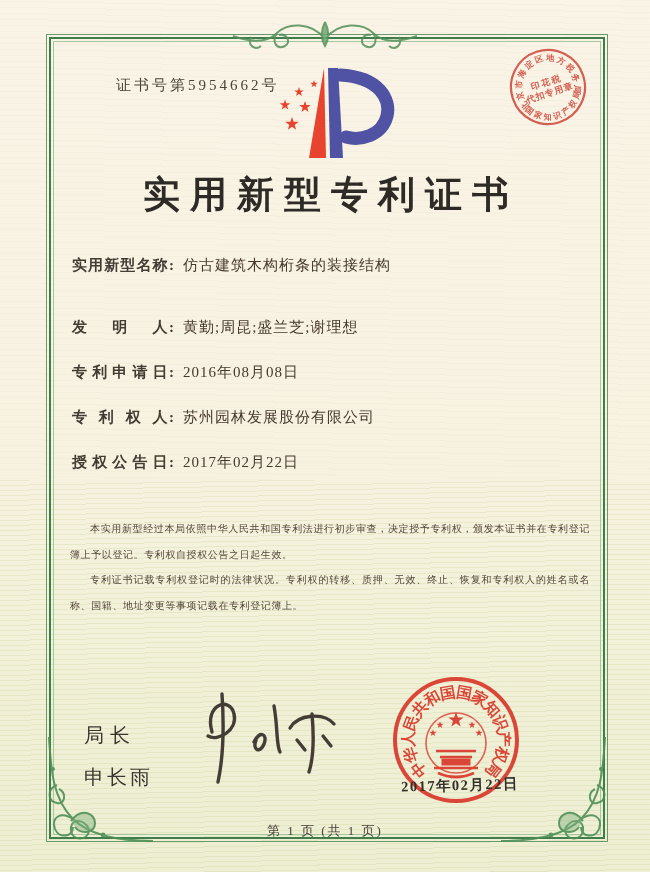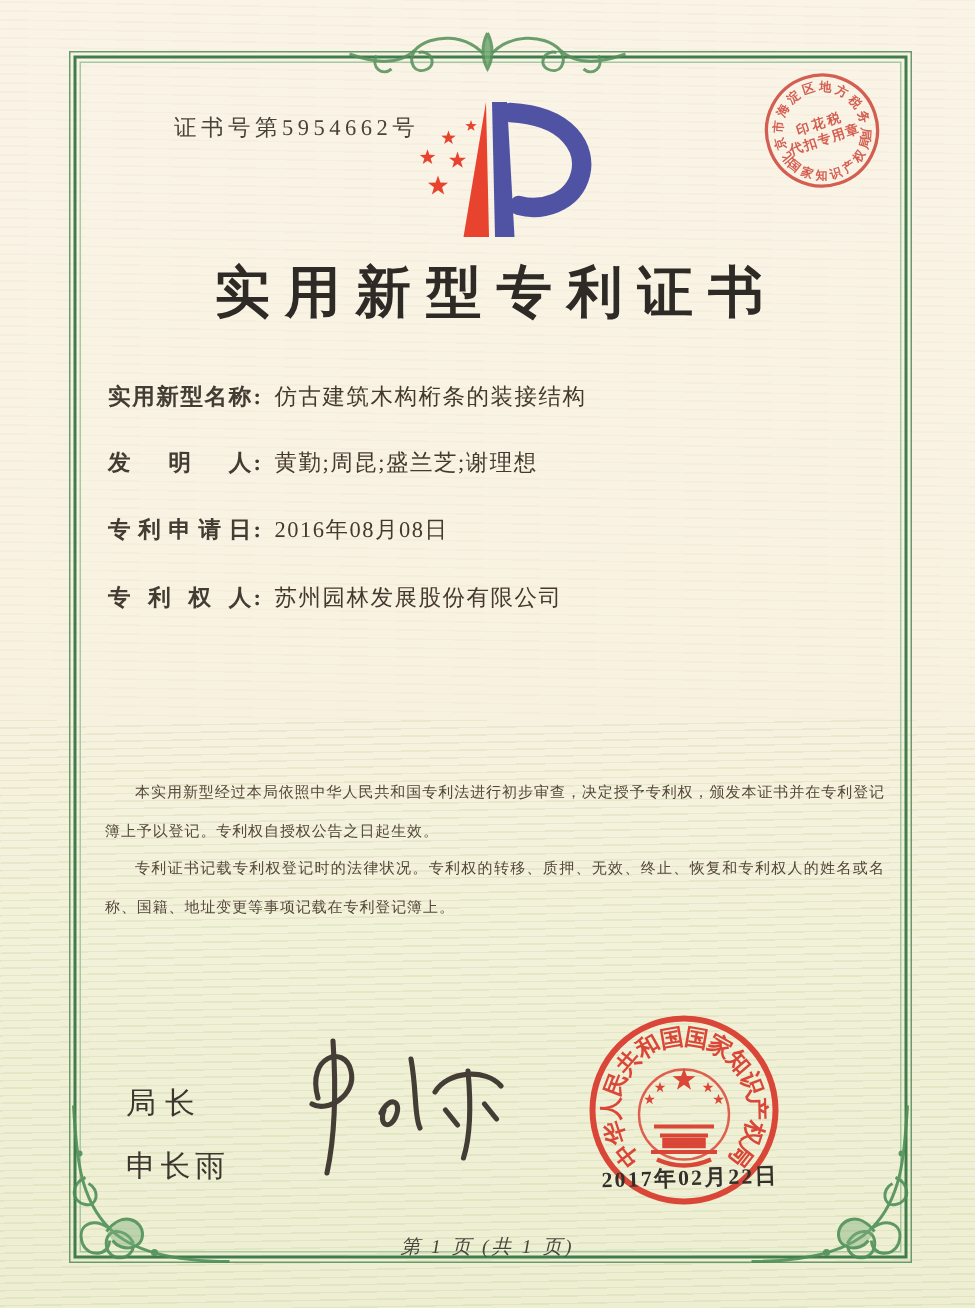--- a/index.html
+++ b/index.html
@@ -16,37 +16,37 @@
   .frame{position:absolute;left:46px;top:34px;right:42px;bottom:30px;border:1px solid #6a9a6c;}
   .frame-mid{position:absolute;inset:2px;border:2px solid #3f7d4c;}
   .frame-in{position:absolute;inset:2px;border:1px solid #a6c8a1;}
   .cert-no{position:absolute;left:72px;top:76px;font-size:15px;letter-spacing:3px;color:#494338;margin-left:44px;}
   .logo{position:absolute;left:258px;top:64px;}
   .tax-stamp{position:absolute;left:505px;top:44px;opacity:.88;}
   .title{position:absolute;left:0;right:0;top:170px;margin:0;text-align:center;
     font-size:37px;font-weight:700;letter-spacing:10px;color:#2e2a26;padding-left:12px;}
   .fields{position:absolute;left:72px;top:254px;right:58px;font-size:15px;}
   .field-row{margin-bottom:23px;line-height:22px;white-space:nowrap;}
-  .field-row.first{margin-bottom:22px;}
+  .field-row.first{margin-bottom:40px;}
   .field-label{display:inline-block;width:96px;text-align:justify;text-align-last:justify;
     font-weight:600;color:#423c33;letter-spacing:.5px;}
   .field-colon{display:inline-block;margin:0 9px 0 1px;font-weight:600;}
   .field-value{letter-spacing:1px;color:#45392e;}
   .paras{position:absolute;left:70px;right:60px;top:516px;}
   .paras p{margin:0;text-indent:2em;text-align:justify;font-size:10px;line-height:25.5px;
     letter-spacing:.6px;color:#53473a;}
   .director{position:absolute;left:84px;top:722px;font-size:20px;color:#3c362e;}
   .director .line1{letter-spacing:6px;}
   .director .line2{margin-top:15px;letter-spacing:3px;}
   .signature{position:absolute;left:178px;top:688px;}
   .seal{position:absolute;left:388px;top:672px;opacity:.92;}
   .seal-date{position:absolute;left:392px;top:776px;width:136px;text-align:center;
     font-size:14.5px;font-weight:600;letter-spacing:1.5px;color:#332f2a;transform:rotate(-1.5deg);z-index:5;}
   .footer{position:absolute;left:0;right:0;top:822px;text-align:center;font-size:13px;
-    letter-spacing:2px;color:#4a443a;font-style:italic;}
+    letter-spacing:2px;color:#4a443a;}
   .orn-top{position:absolute;left:227px;top:15px;}
   .orn-bl{position:absolute;left:43px;bottom:25px;}
   .orn-br{position:absolute;right:39px;bottom:25px;transform:scaleX(-1);}
   svg text{font-family:"Liberation Serif","DejaVu Serif",serif;}
 </style>
 </head>
 <body>
 
 <div class="page">
 
@@ -132,20 +132,21 @@
       </g>
   </svg>
 
   <h1 class="title">实用新型专利证书</h1>
 
   <div class="fields" id="fields">
       <div class="field-row first"><span class="field-label">实用新型名称</span><span class="field-colon">:</span><span class="field-value">仿古建筑木构桁条的装接结构</span></div>
       <div class="field-row"><span class="field-label">发明人</span><span class="field-colon">:</span><span class="field-value">黄勤;周昆;盛兰芝;谢理想</span></div>
       <div class="field-row"><span class="field-label">专利申请日</span><span class="field-colon">:</span><span class="field-value">2016年08月08日</span></div>
       <div class="field-row"><span class="field-label">专利权人</span><span class="field-colon">:</span><span class="field-value">苏州园林发展股份有限公司</span></div>
+      <div class="field-row"><span class="field-label">授权公告日</span><span class="field-colon">:</span><span class="field-value">2017年02月22日</span></div>
     </div>
 
   <div class="paras" id="paras">
       <p>本实用新型经过本局依照中华人民共和国专利法进行初步审查，决定授予专利权，颁发本证书并在专利登记簿上予以登记。专利权自授权公告之日起生效。</p>
       <p>专利证书记载专利权登记时的法律状况。专利权的转移、质押、无效、终止、恢复和专利权人的姓名或名称、国籍、地址变更等事项记载在专利登记簿上。</p>
     </div>
 
   <div class="director">
     <div class="line1">局长</div>
     <div class="line2">申长雨</div>

